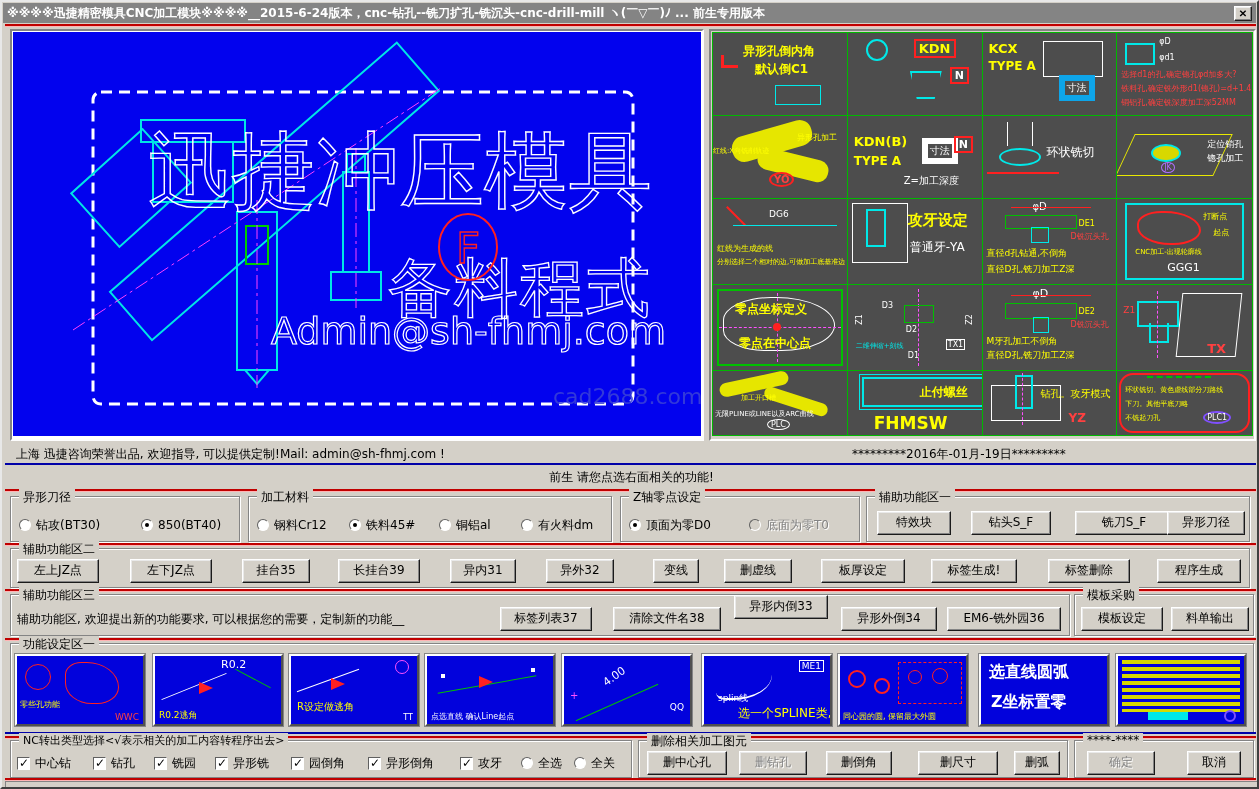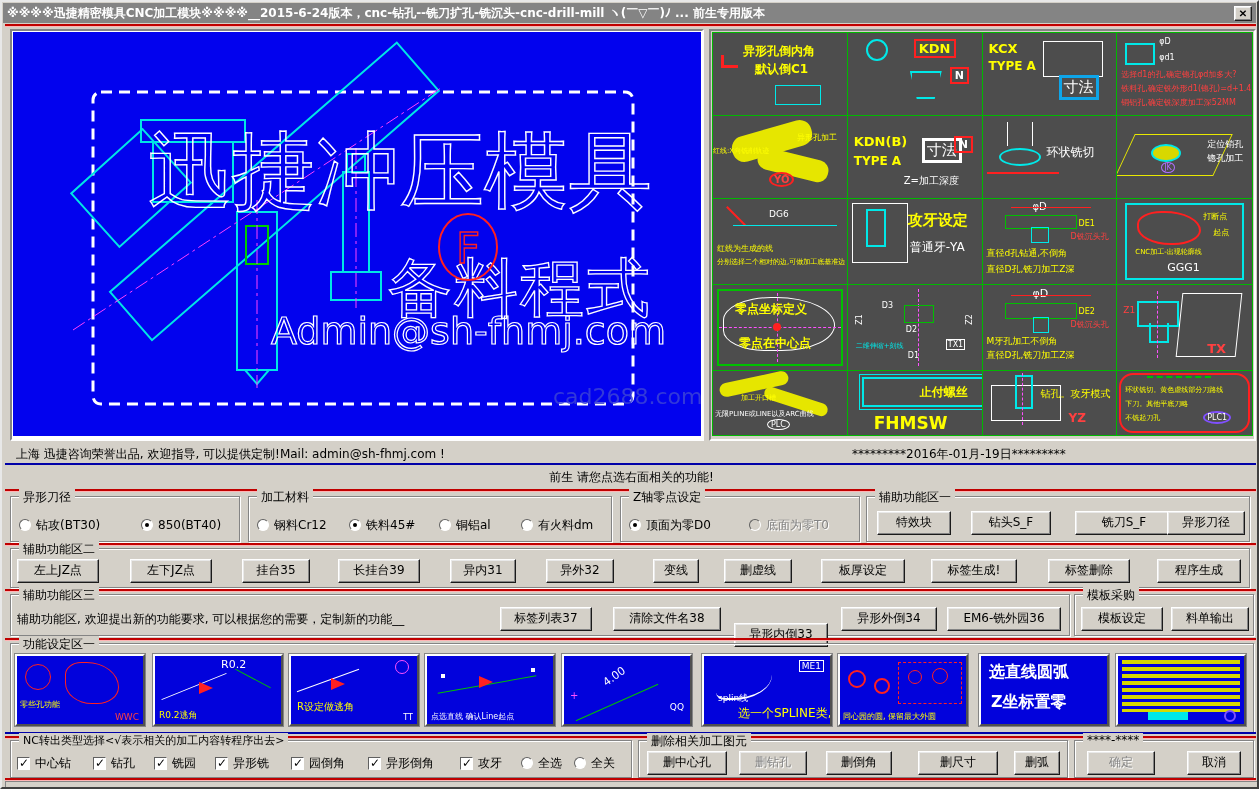--- a/index.html
+++ b/index.html
@@ -25,21 +25,21 @@
   .tgrid{position:relative;width:100%;height:404px;display:grid;grid-template-columns:repeat(4,1fr);grid-template-rows:83px 83px 86px 86px 1fr;background:#4d4d4d;border:1px solid #00b800;box-sizing:border-box;}
   .cell{position:relative;border-right:1px solid #00b800;border-bottom:1px solid #00b800;overflow:hidden;box-sizing:border-box;font-size:10px;}
   .cell:nth-child(4n){border-right:none;}
   .cell:nth-last-child(-n+4){border-bottom:none;}
   .abs{position:absolute;white-space:nowrap;}
   .ty{color:#ffff00}.tr{color:#ff4040}.tw{color:#ffffff}.tc{color:#00e8e8}.tm{color:#ff50ff}.tpur{color:#b070ff}
   .b{font-weight:bold}
   .s7{font-size:7px}.s8{font-size:8px}.s9{font-size:9px}.s10{font-size:10px}.s11{font-size:11px}.s12{font-size:12px}.s13{font-size:13px}.s15{font-size:15px}
   .badge-red{border:2px solid #ff2020;padding:0 3px;color:#ffff00;font-weight:bold;}
   .nbox{border:2px solid #ff2020;padding:0 3px;color:#ffffff;font-weight:bold;font-size:11px;}
-  .wbox{border:3px solid #0ea5e9;padding:0 2px;color:#ffffff;font-size:15px;}
+  .wbox{border:6px solid #0ea5e9;padding:0 2px;color:#ffffff;font-size:10px;}
   .ring{border-radius:50%;box-sizing:border-box;}
   
   .thumb{position:absolute;top:10px;width:130px;height:72px;background:#0202dc;border:2px solid;border-color:#fdfdfd #505050 #505050 #fdfdfd;box-shadow:0 0 0 1px #848484;box-sizing:border-box;overflow:hidden;font-size:10px;}
   .statusbar{position:absolute;left:3px;top:779px;width:1251px;height:7px;border:1px solid;border-color:#848484 #ffffff #ffffff #848484;background:#d4d0c8;}
   svg text{font-family:"DejaVu Sans","Liberation Sans",sans-serif;}
 </style>
 </head>
 <body>
 
 <div class="win">
@@ -332,21 +332,21 @@
     <div class="btn" style="left:1146px;top:10px;width:84px">程序生成</div>
   </div>
 
   <div class="sep" style="top:587px"></div>
 
   <div class="grp" style="left:8px;top:592px;width:1060px;height:42px;">
     <span class="leg">辅助功能区三</span>
     <div class="abs" style="left:6px;top:16px;">辅助功能区, 欢迎提出新的功能要求, 可以根据您的需要，定制新的功能__</div>
     <div class="btn" style="left:489px;top:12px;width:92px">标签列表37</div>
     <div class="btn" style="left:602px;top:12px;width:108px">清除文件名38</div>
-    <div class="btn" style="left:723px;top:28px;width:94px">异形内倒33</div>
+    <div class="btn" style="left:723px;top:0;width:94px">异形内倒33</div>
     <div class="btn" style="left:830px;top:12px;width:96px">异形外倒34</div>
     <div class="btn" style="left:936px;top:12px;width:114px">EM6-铣外园36</div>
   </div>
   <div class="grp" style="left:1072px;top:592px;width:180px;height:42px;">
     <span class="leg">模板采购</span>
     <div class="btn" style="left:6px;top:12px;width:82px">模板设定</div>
     <div class="btn" style="left:96px;top:12px;width:78px">料单输出</div>
   </div>
 
   <div class="sep" style="top:636px"></div>

